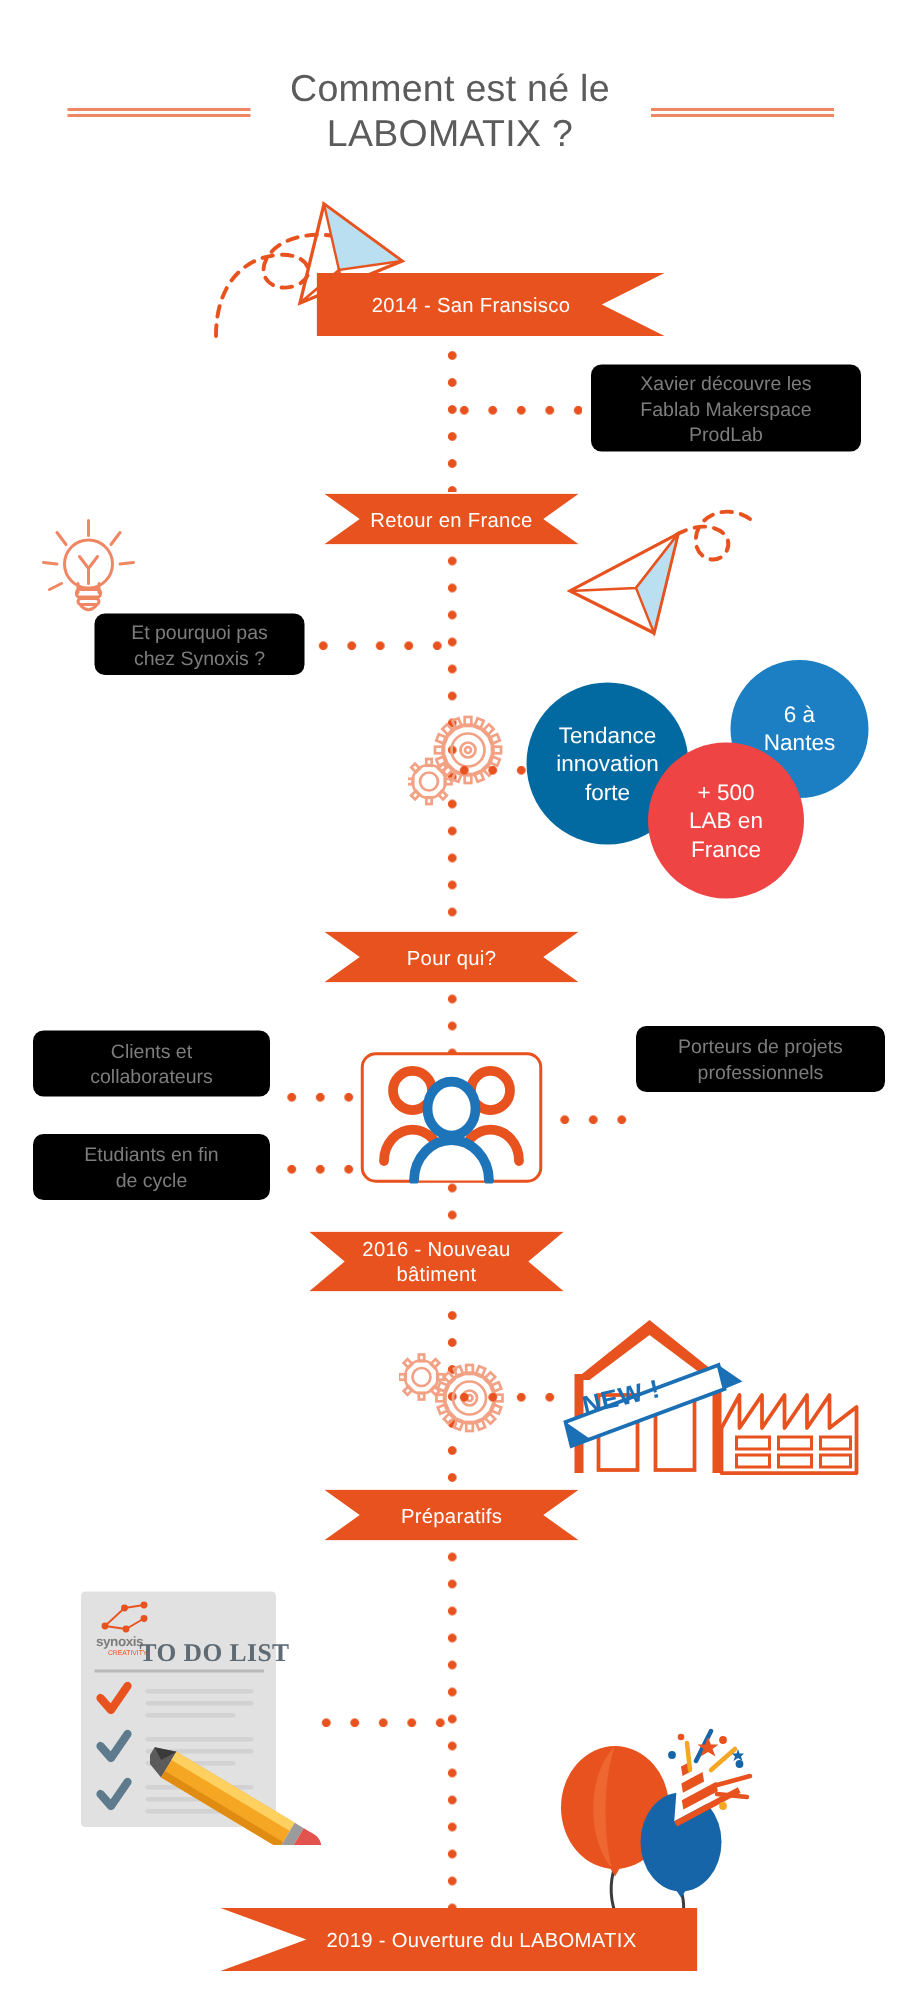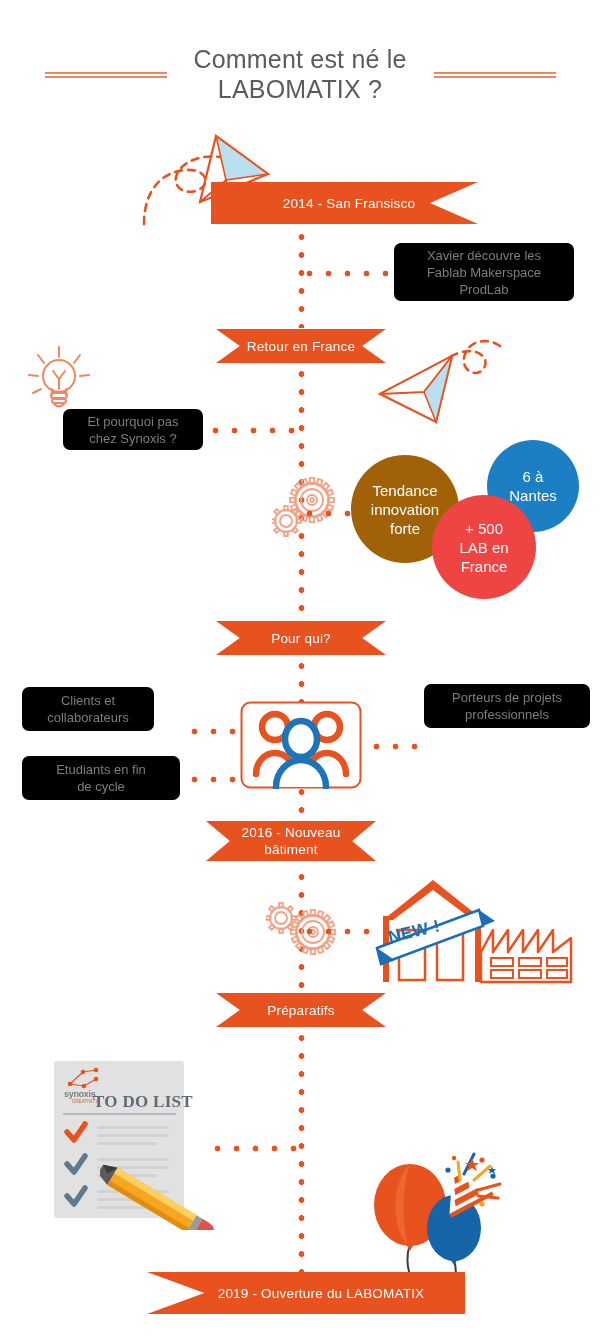--- a/index.html
+++ b/index.html
@@ -117,21 +117,21 @@
     position: absolute;
     border-radius: 50%;
     color: #ffffff;
     display: flex;
     align-items: center;
     justify-content: center;
     text-align: center;
     font-size: 15px;
     line-height: 19px;
   }
-  .bubble.dark  { background: #a16207; }
+  .bubble.dark  { background: #0369a1; }
   .bubble.mid   { background: #ef4444; }
   .bubble.light { background: #1d7fc3; }
 
   .svg-abs { position: absolute; }
 
   
   .todo-card {
     position: absolute;
     background: #e1e1e1;
     border-radius: 3px;
@@ -191,21 +191,21 @@
     <span></span>
   </div>
 
   <svg class="svg-abs" style="left:140px; top:128px;" width="140" height="100" viewBox="0 0 140 100">
     <path d="M4 96 C 4 62, 22 44, 45 42 C 66 40, 72 56, 58 62 C 44 68, 30 58, 38 44 C 46 30, 68 26, 86 30" fill="none" stroke="#e8521e" stroke-width="2.6" stroke-dasharray="7 6" stroke-linecap="round"></path>
     <path d="M76 8 L128 46 L60 74 Z" fill="none" stroke="#e8521e" stroke-width="2.2"></path>
     <path d="M76 8 L86 52 L128 46 Z" fill="#b9dff0" stroke="#e8521e" stroke-width="1.6"></path>
     <path d="M86 52 L60 74 L88 62 Z" fill="#ffffff" stroke="#e8521e" stroke-width="1.8"></path>
   </svg>
 
-  <div class="banner nr nlabel" style="left:211px; top:182px; width:206px; height:42px;padding-left:35px;">
+  <div class="banner nr nlabel" style="left:211px; top:182px; width:206px; height:42px;">
     <span>2014 - San Fransisco</span>
   </div>
 
   <div class="spine" style="top:228px; height:100px;"></div>
 
   <div class="hdots" style="left:300px; top:270px; width:88px;"></div>
 
   <div class="note" style="left:394px; top:243px; width:180px; height:58px;">
     <div>
       <div>Xavier découvre les</div>
@@ -335,21 +335,21 @@
       <circle cx="87" cy="26" r="13"></circle>
       <path d="M68 73 a19 21 0 0 1 38 0"></path>
     </g>
     <g fill="#ffffff" stroke="#1d74b8" stroke-width="6.5" stroke-linecap="round">
       <ellipse cx="61" cy="38" rx="16" ry="18"></ellipse>
       <path d="M36 86 a25 27 0 0 1 50 0" fill="#ffffff"></path>
     </g>
   </svg>
 
   <div class="hdots" style="left:185px; top:728px; width:52px;"></div>
-  <div class="note" style="left:22px; top:687px; width:132px; height:44px;">
+  <div class="note" style="left:22px; top:687px; width:158px; height:44px;">
     <div>
       <div>Clients et</div>
       <div>collaborateurs</div>
     </div>
   </div>
 
   <div class="hdots" style="left:185px; top:776px; width:52px;"></div>
   <div class="note" style="left:22px; top:756px; width:158px; height:44px;">
     <div>
       <div>Etudiants en fin</div>

